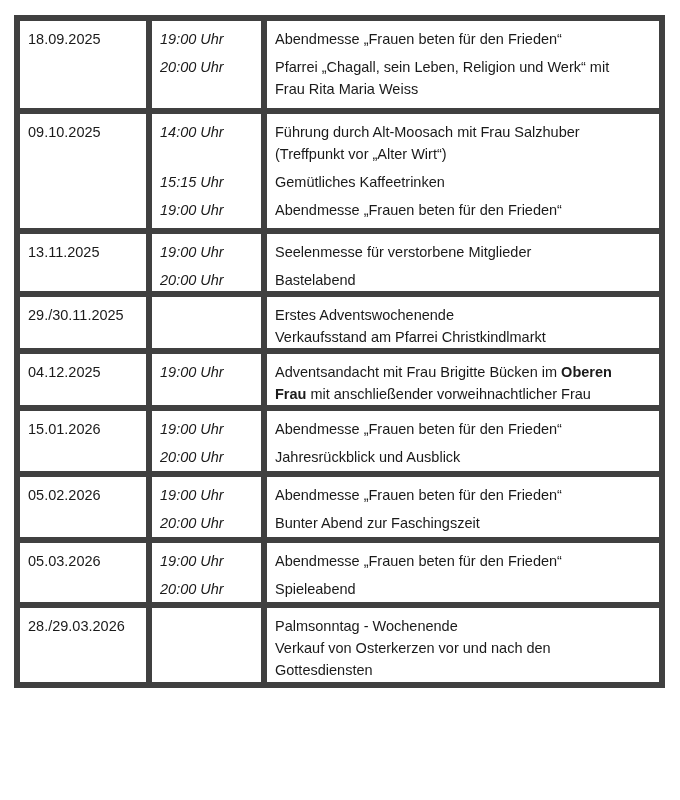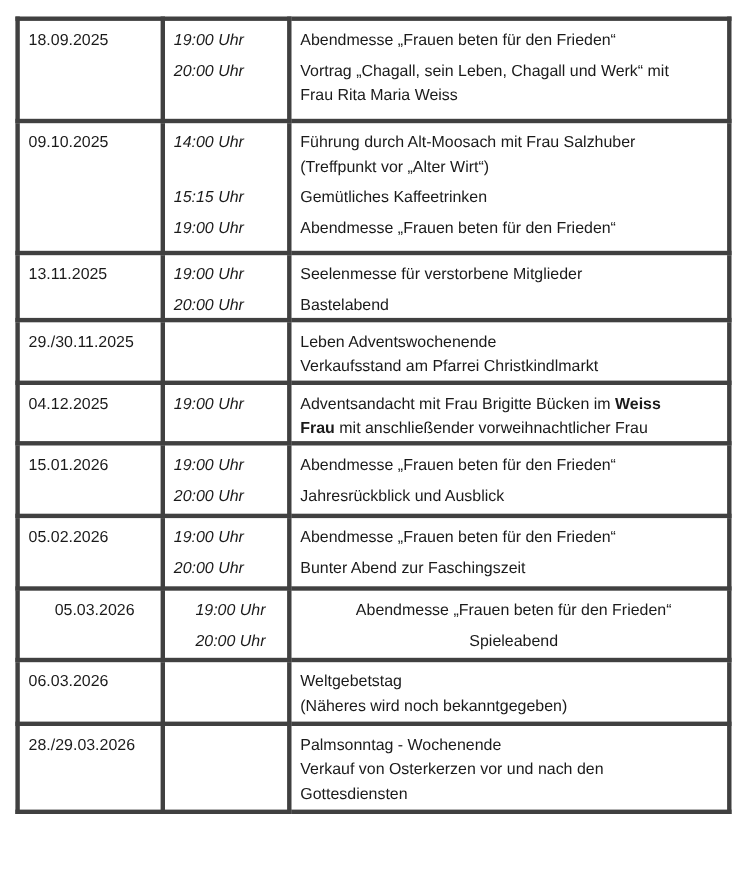--- a/index.html
+++ b/index.html
@@ -1,20 +1,20 @@
 <!DOCTYPE html>
 <html><head>
 <meta charset="utf-8">
 <style>
   html, body { margin: 0; padding: 0; background: #ffffff; }
   body { width: 680px; height: 800px; position: relative; overflow: hidden;
          font-family: "Liberation Sans", "DejaVu Sans", sans-serif; color: #1a1a1a; }
   .tbl { position: absolute; left: 14px; top: 15px; width: 651px;
          border-collapse: collapse; table-layout: fixed; font-size: 14.5px; }
-  .tbl td { border: 4px solid #404040; vertical-align: top; padding: 0; }
+  .tbl td { border: 6px solid #404040; vertical-align: top; padding: 0; }
   .c-date { width: 132px; }
   .c-time { width: 115px; }
   .c-desc { width: auto; }
   .cell { padding: 7px 0 0 8px; }
   .line { display: block; line-height: 22px; white-space: nowrap; }
   .entry { display: block; margin-bottom: 6px; }
   .entry:last-child { margin-bottom: 0; }
   .time-slot { display: block; line-height: 22px; font-style: italic; }
   b { font-weight: bold; }
 </style>
@@ -44,21 +44,21 @@
               <span class="time-slot">&nbsp;</span>
             </span>
           </div>
         </td>
         <td>
           <div class="cell">
             <span class="entry">
               <span class="line">Abendmesse „Frauen beten für den Frieden“</span>
             </span>
             <span class="entry">
-              <span class="line">Vortrag „Chagall, sein Leben, Chagall und Werk“ mit</span>
+              <span class="line">Pfarrei „Chagall, sein Leben, Religion und Werk“ mit</span>
               <span class="line">Frau Rita Maria Weiss</span>
             </span>
           </div>
         </td>
       </tr>
       <tr style="height: 120px;">
         <td>
           <div class="cell">
             <span class="line">09.10.2025</span>
           </div>
@@ -129,21 +129,21 @@
           <div class="cell">
             <span class="entry">
               <span class="time-slot"></span>
               <span class="time-slot">&nbsp;</span>
             </span>
           </div>
         </td>
         <td>
           <div class="cell">
             <span class="entry">
-              <span class="line">Leben Adventswochenende</span>
+              <span class="line">Erstes Adventswochenende</span>
               <span class="line">Verkaufsstand am Pfarrei Christkindlmarkt</span>
             </span>
           </div>
         </td>
       </tr>
       <tr style="height: 43px;">
         <td>
           <div class="cell">
             <span class="line">04.12.2025</span>
           </div>
@@ -152,21 +152,21 @@
           <div class="cell">
             <span class="entry">
               <span class="time-slot">19:00 Uhr</span>
               <span class="time-slot">&nbsp;</span>
             </span>
           </div>
         </td>
         <td>
           <div class="cell">
             <span class="entry">
-              <span class="line"><span>Adventsandacht mit Frau Brigitte Bücken im </span><b>Weiss</b></span>
+              <span class="line"><span>Adventsandacht mit Frau Brigitte Bücken im </span><b>Oberen</b></span>
               <span class="line"><b>Frau</b> <span>mit anschließender vorweihnachtlicher Frau</span></span>
             </span>
           </div>
         </td>
       </tr>
       <tr style="height: 66px;">
         <td>
           <div class="cell">
             <span class="line">15.01.2026</span>
           </div>
@@ -212,21 +212,21 @@
           <div class="cell">
             <span class="entry">
               <span class="line">Abendmesse „Frauen beten für den Frieden“</span>
             </span>
             <span class="entry">
               <span class="line">Bunter Abend zur Faschingszeit</span>
             </span>
           </div>
         </td>
       </tr>
-      <tr style="height: 65px; text-align: center;">
+      <tr style="height: 65px;">
         <td>
           <div class="cell">
             <span class="line">05.03.2026</span>
           </div>
         </td>
         <td>
           <div class="cell">
             <span class="entry">
               <span class="time-slot">19:00 Uhr</span>
             </span>
@@ -235,43 +235,20 @@
             </span>
           </div>
         </td>
         <td>
           <div class="cell">
             <span class="entry">
               <span class="line">Abendmesse „Frauen beten für den Frieden“</span>
             </span>
             <span class="entry">
               <span class="line">Spieleabend</span>
-            </span>
-          </div>
-        </td>
-      </tr>
-      <tr style="height: 58px;">
-        <td>
-          <div class="cell">
-            <span class="line">06.03.2026</span>
-          </div>
-        </td>
-        <td>
-          <div class="cell">
-            <span class="entry">
-              <span class="time-slot"></span>
-              <span class="time-slot">&nbsp;</span>
-            </span>
-          </div>
-        </td>
-        <td>
-          <div class="cell">
-            <span class="entry">
-              <span class="line">Weltgebetstag</span>
-              <span class="line">(Näheres wird noch bekanntgegeben)</span>
             </span>
           </div>
         </td>
       </tr>
       <tr style="height: 80px;">
         <td>
           <div class="cell">
             <span class="line">28./29.03.2026</span>
           </div>
         </td>

